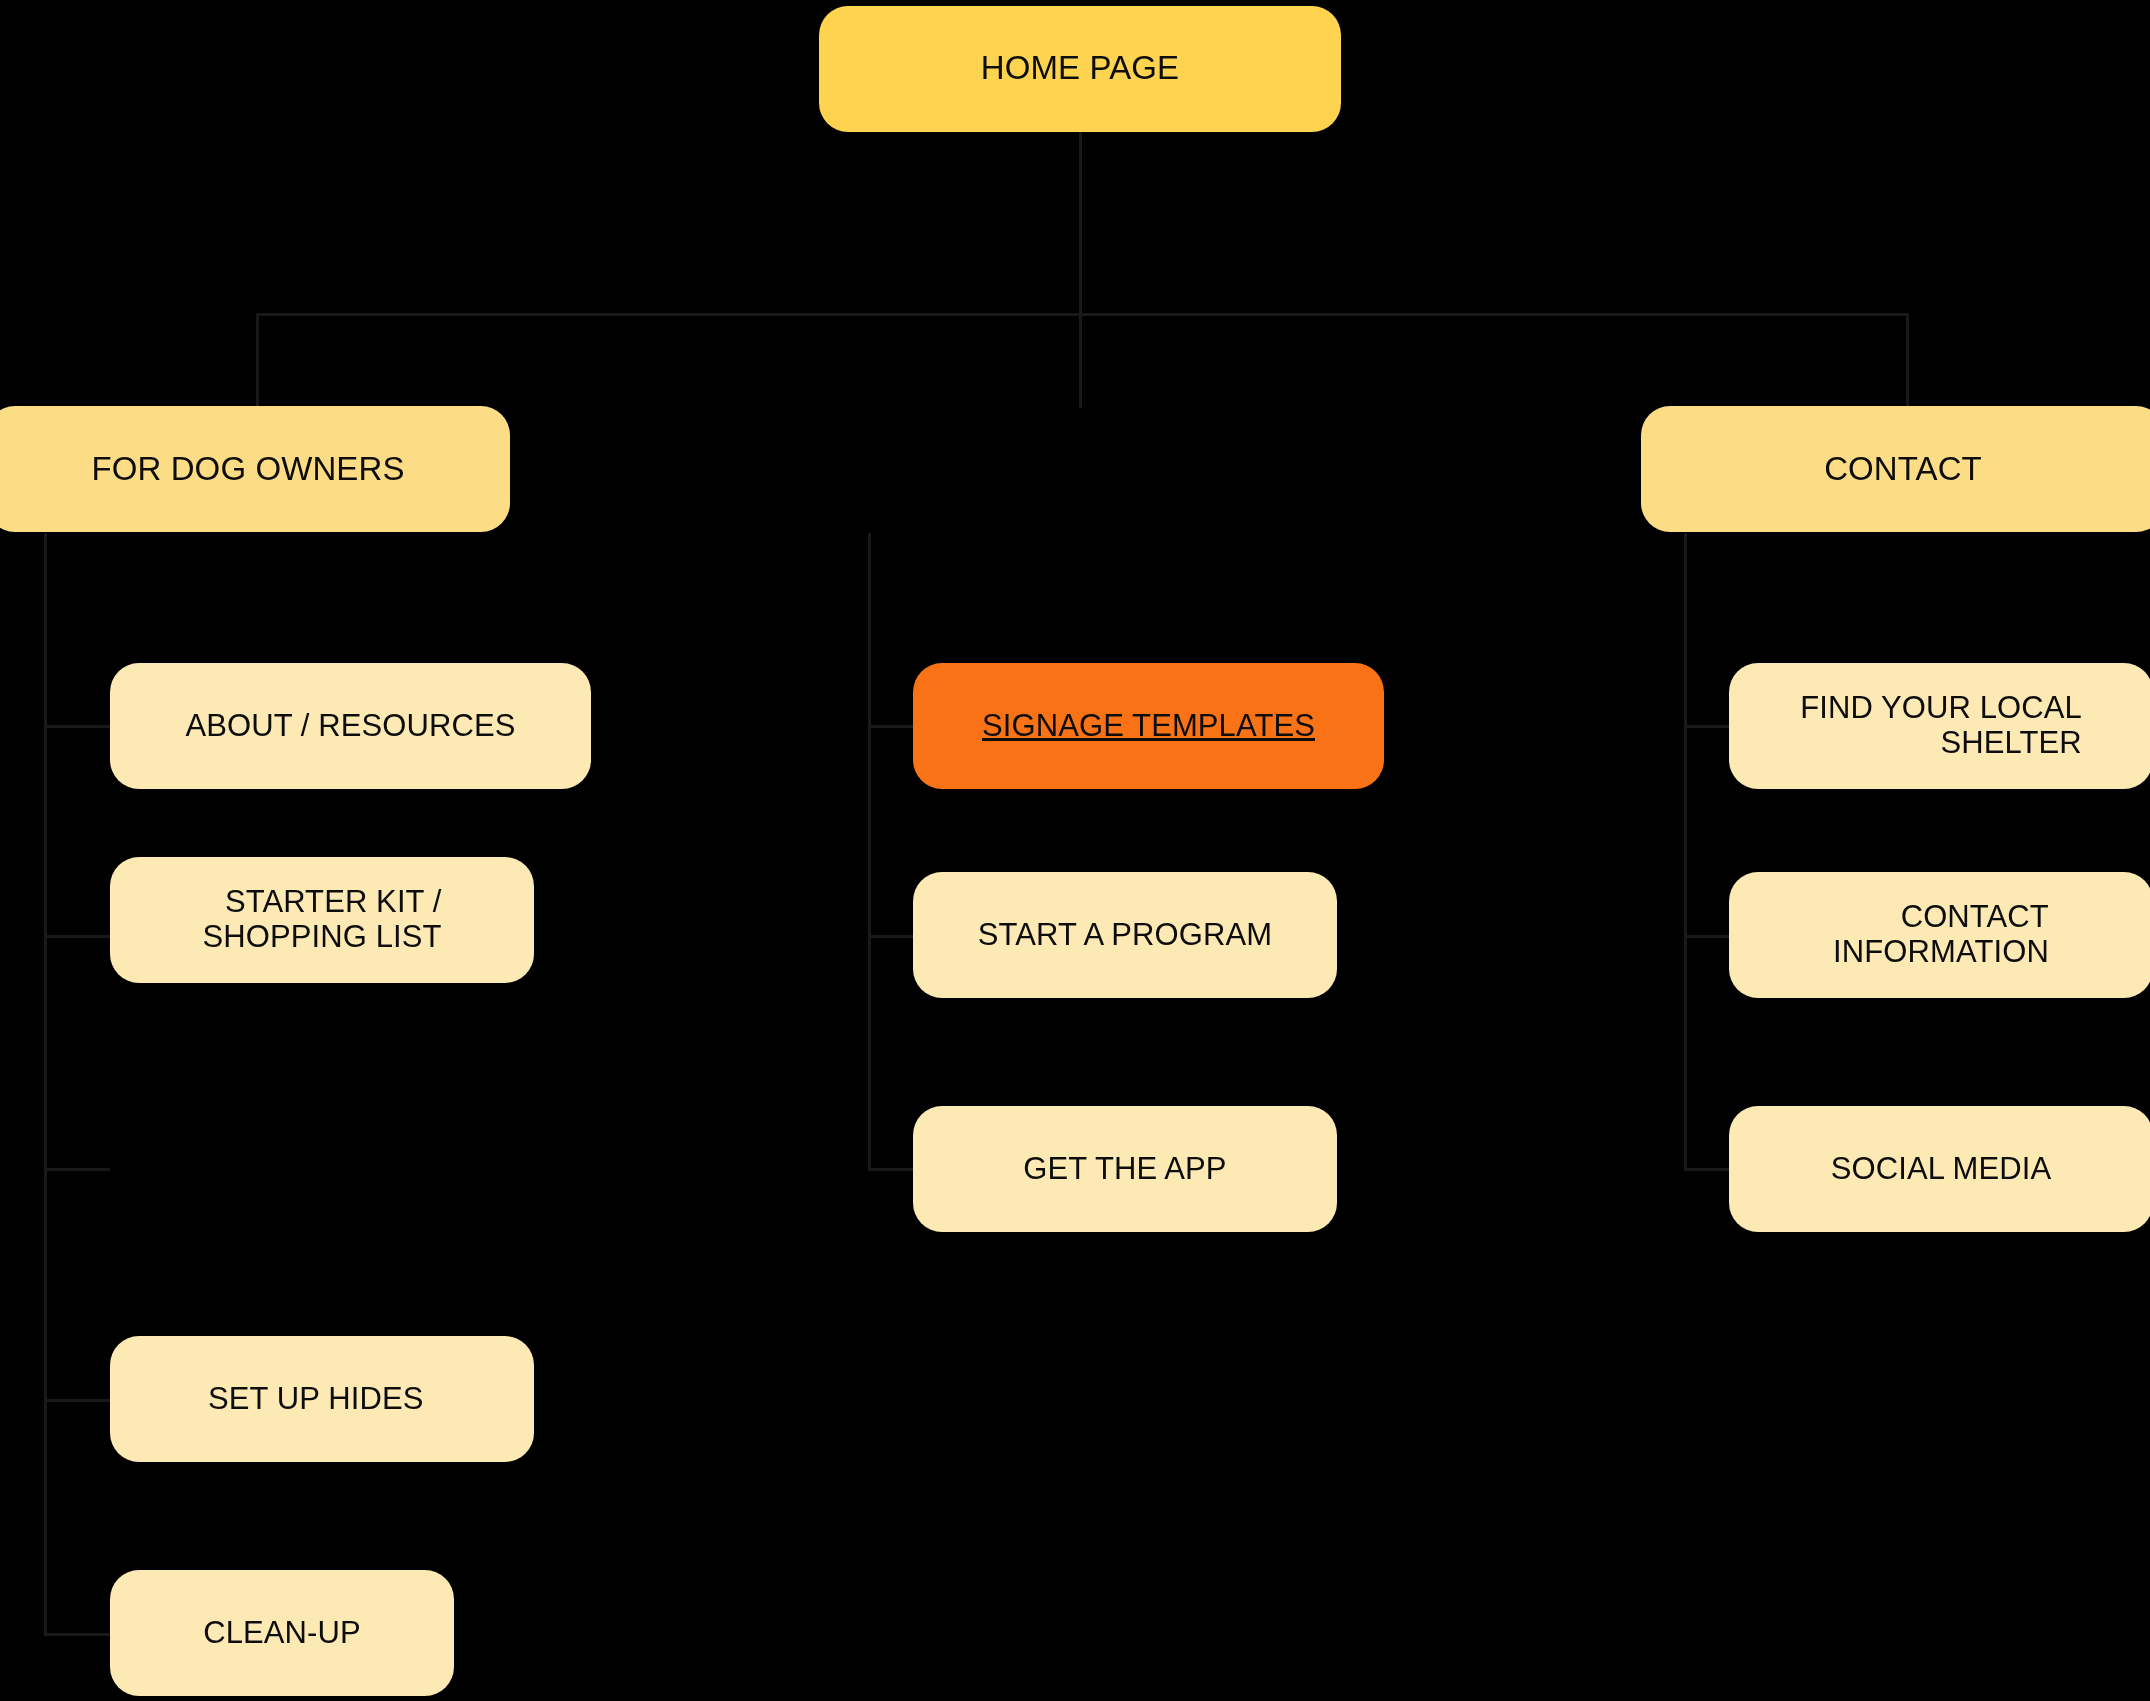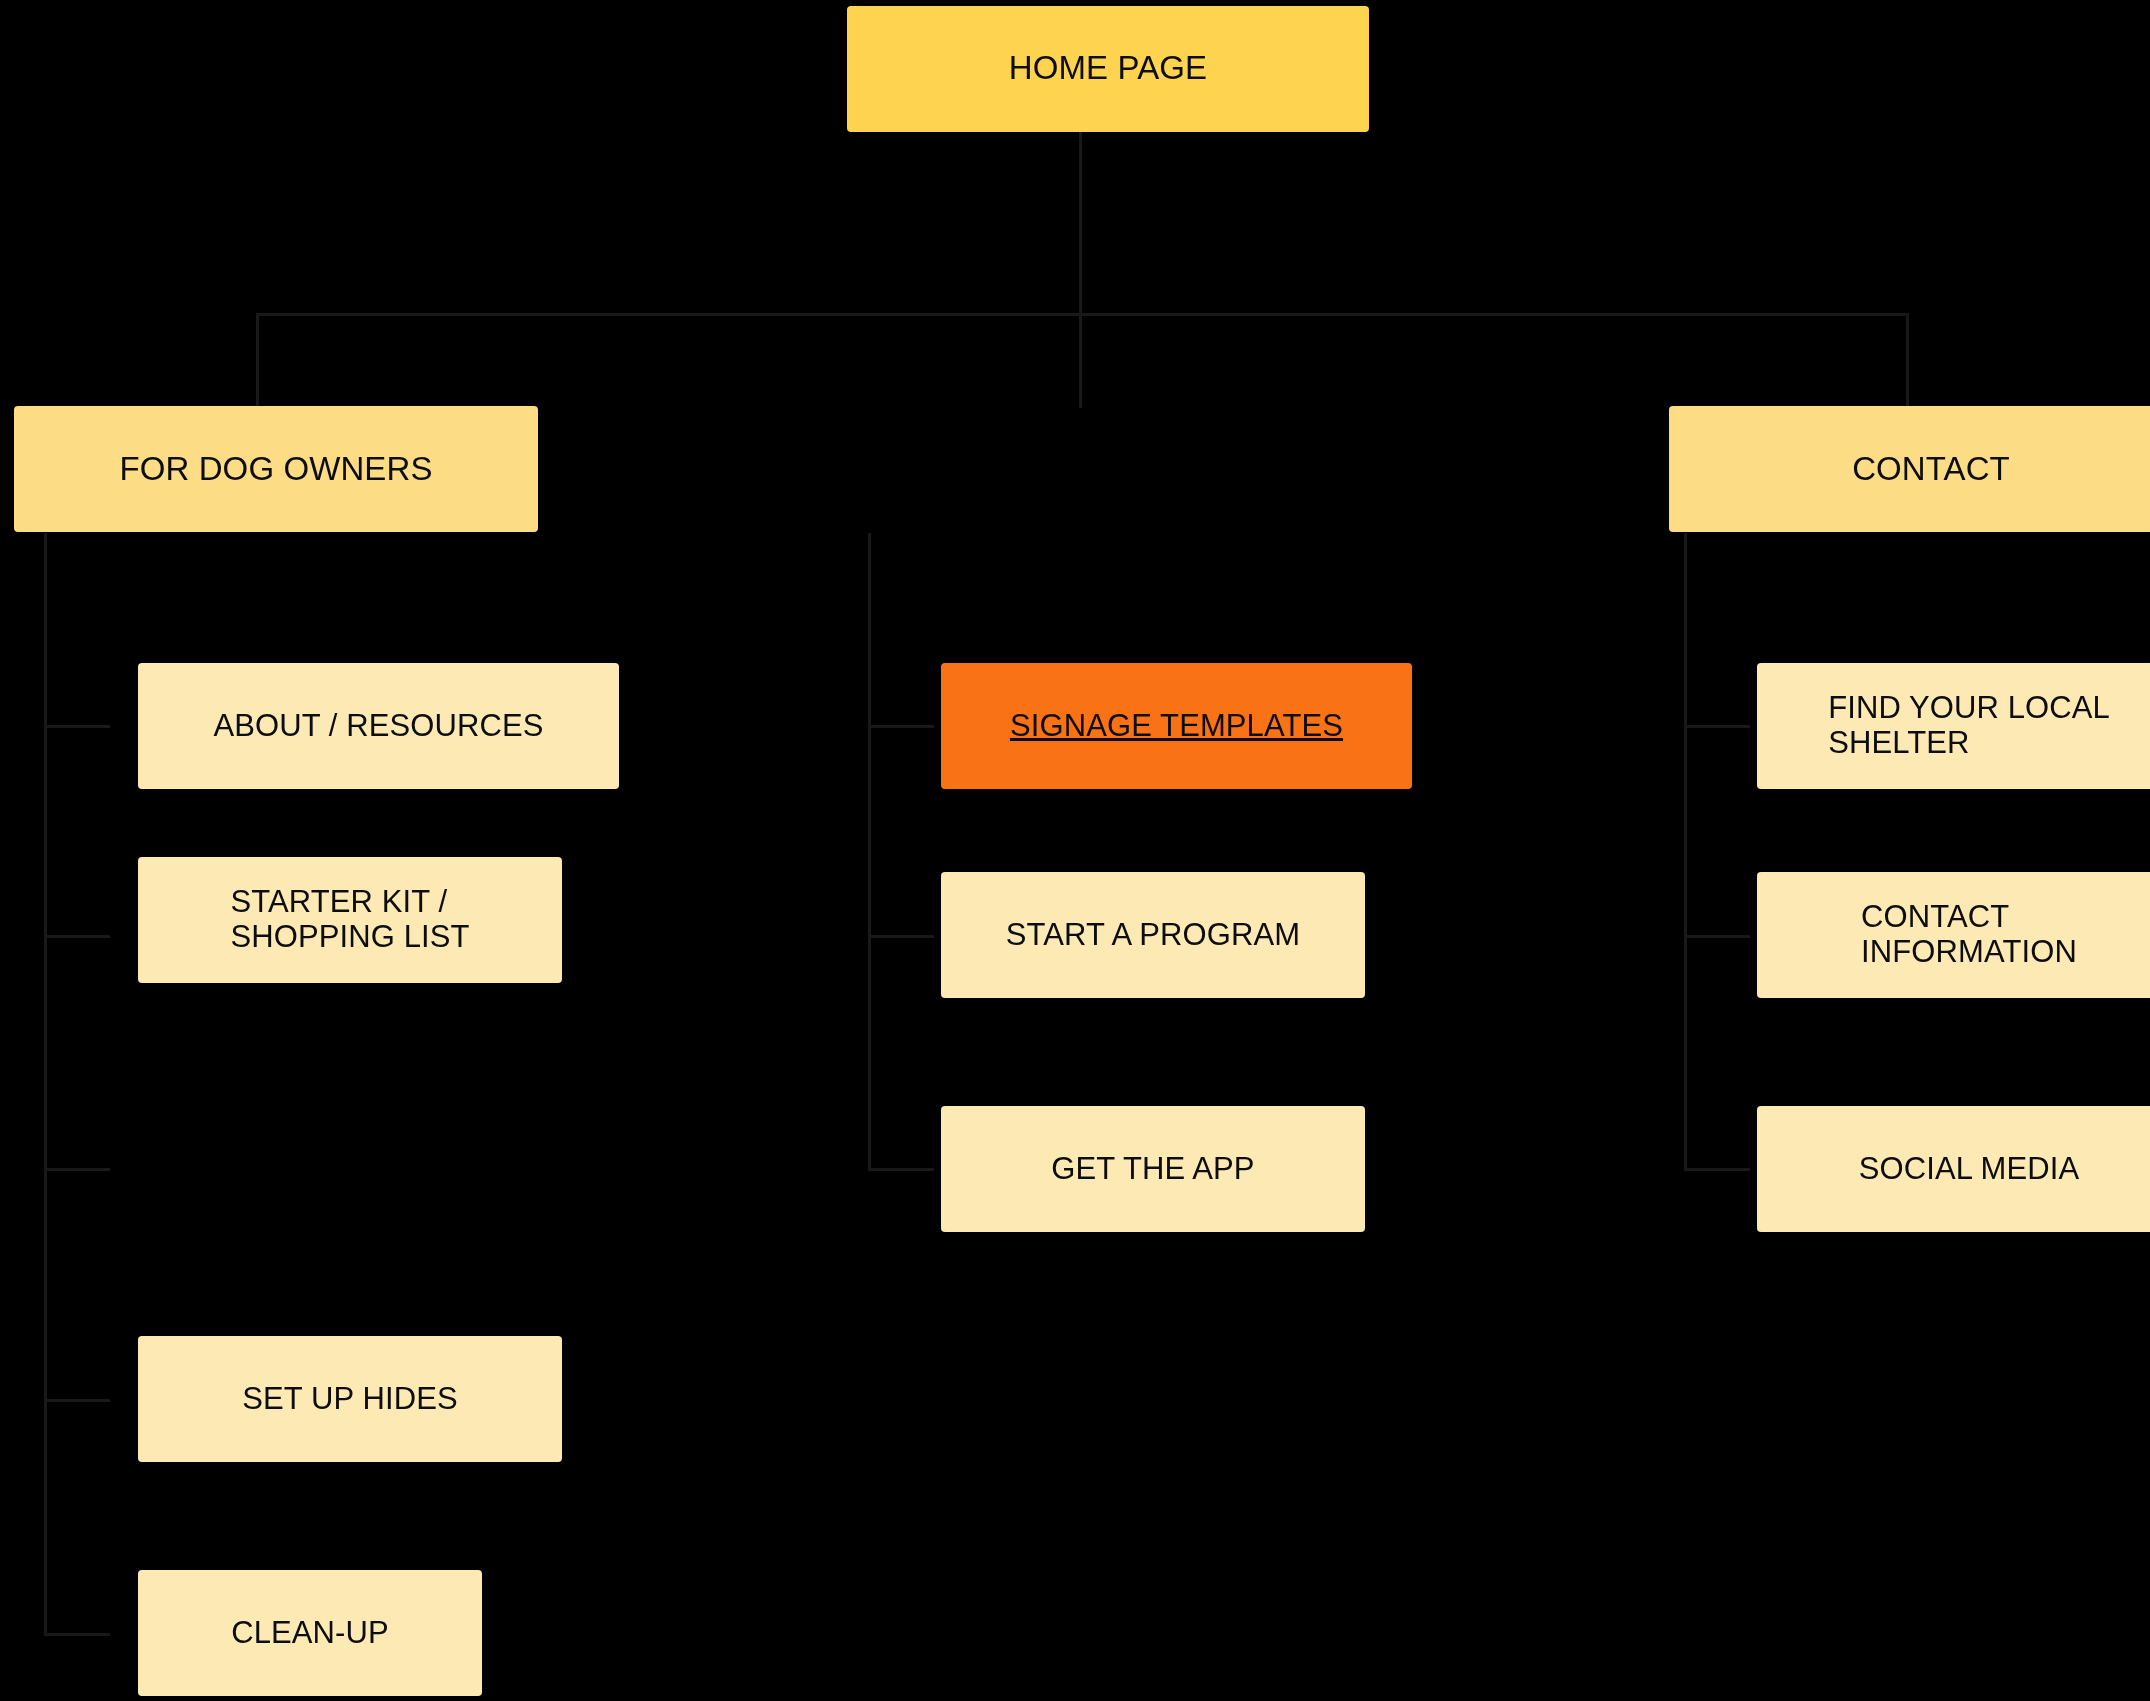--- a/index.html
+++ b/index.html
@@ -20,29 +20,28 @@
   .line.v{width:2.8px;}
   .line.h{height:2.8px;}
 
   
   .node{
     position:absolute;
     box-sizing:border-box;
     display:flex;
     align-items:center;
     justify-content:center;
-    text-align:left;
-    border-radius:4px;
+    text-align:right;
+    border-radius:29px;
     color:#0d0d0d;
     letter-spacing:0.1px;
     line-height:1.12;
     padding:2.8px 18.5px;
     white-space:pre-line;
     z-index:5;
-    margin-left:28px;
   }
   .lvl1{font-size:33px;}
   .lvl2{font-size:33px;}
   .lvl3{font-size:31px;}
 </style>
 </head>
 <body>
 
 <div id="canvas">
 
@@ -75,21 +74,21 @@
 
 
   <div class="node lvl2" style="left:1641px; top:406px; width:524px; height:126px; background:#FCDC85;">CONTACT</div>
 
   <div class="node lvl3" style="left:110px; top:663px; width:481px; height:126px; background:#FCE9B4;">ABOUT / RESOURCES</div>
 
   <div class="node lvl3" style="left:110px; top:857px; width:424px; height:126px; background:#FCE9B4;">STARTER KIT /
 SHOPPING LIST</div>
 
 
-  <div class="node lvl3" style="left:110px; top:1336px; width:424px; height:126px; background:#FCE9B4;">SET UP HIDES</div>
+  <div class="node lvl3" style="left:110px; top:1336px; width:424px; height:126px; background:#FCE9B4;padding-left:6px;">SET UP HIDES</div>
 
   <div class="node lvl3" style="left:110px; top:1570px; width:344px; height:126px; background:#FCE9B4;">CLEAN-UP</div>
 
   <div class="node lvl3" style="left:913px; top:663px; width:471px; height:126px; background:#f97316;text-decoration:underline;">SIGNAGE TEMPLATES</div>
 
   <div class="node lvl3" style="left:913px; top:1106px; width:424px; height:126px; background:#FCE9B4;">GET THE APP</div>
 
   <div class="node lvl3" style="left:913px; top:872px; width:424px; height:126px; background:#FCE9B4;">START A PROGRAM</div>
 
   <div class="node lvl3" style="left:1729px; top:663px; width:424px; height:126px; background:#FCE9B4;">FIND YOUR LOCAL

